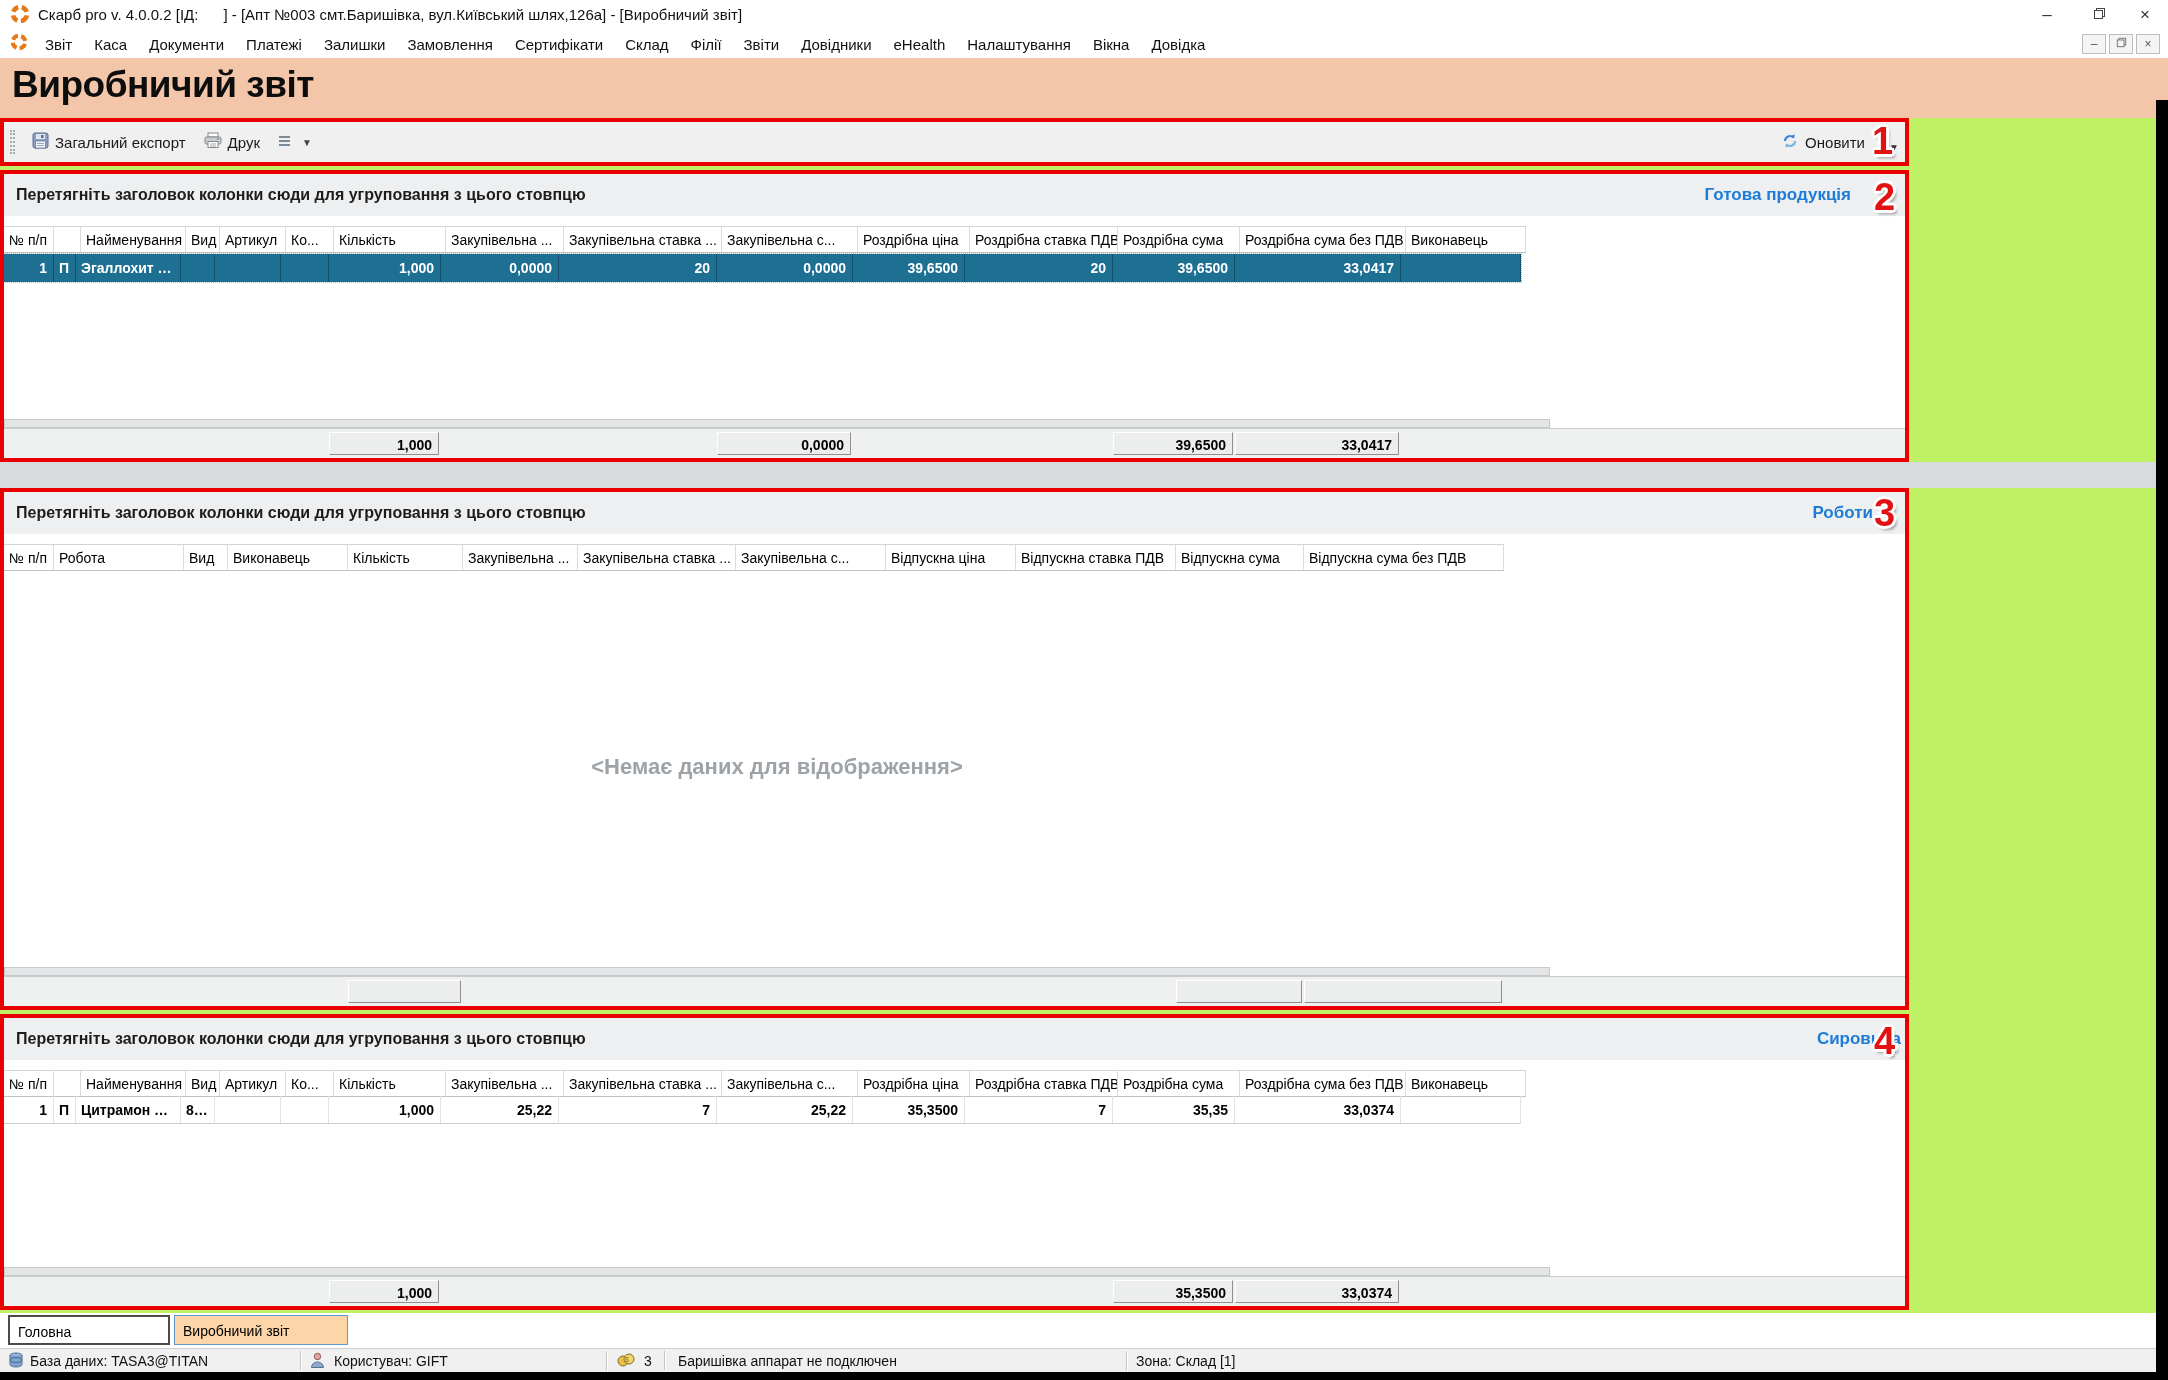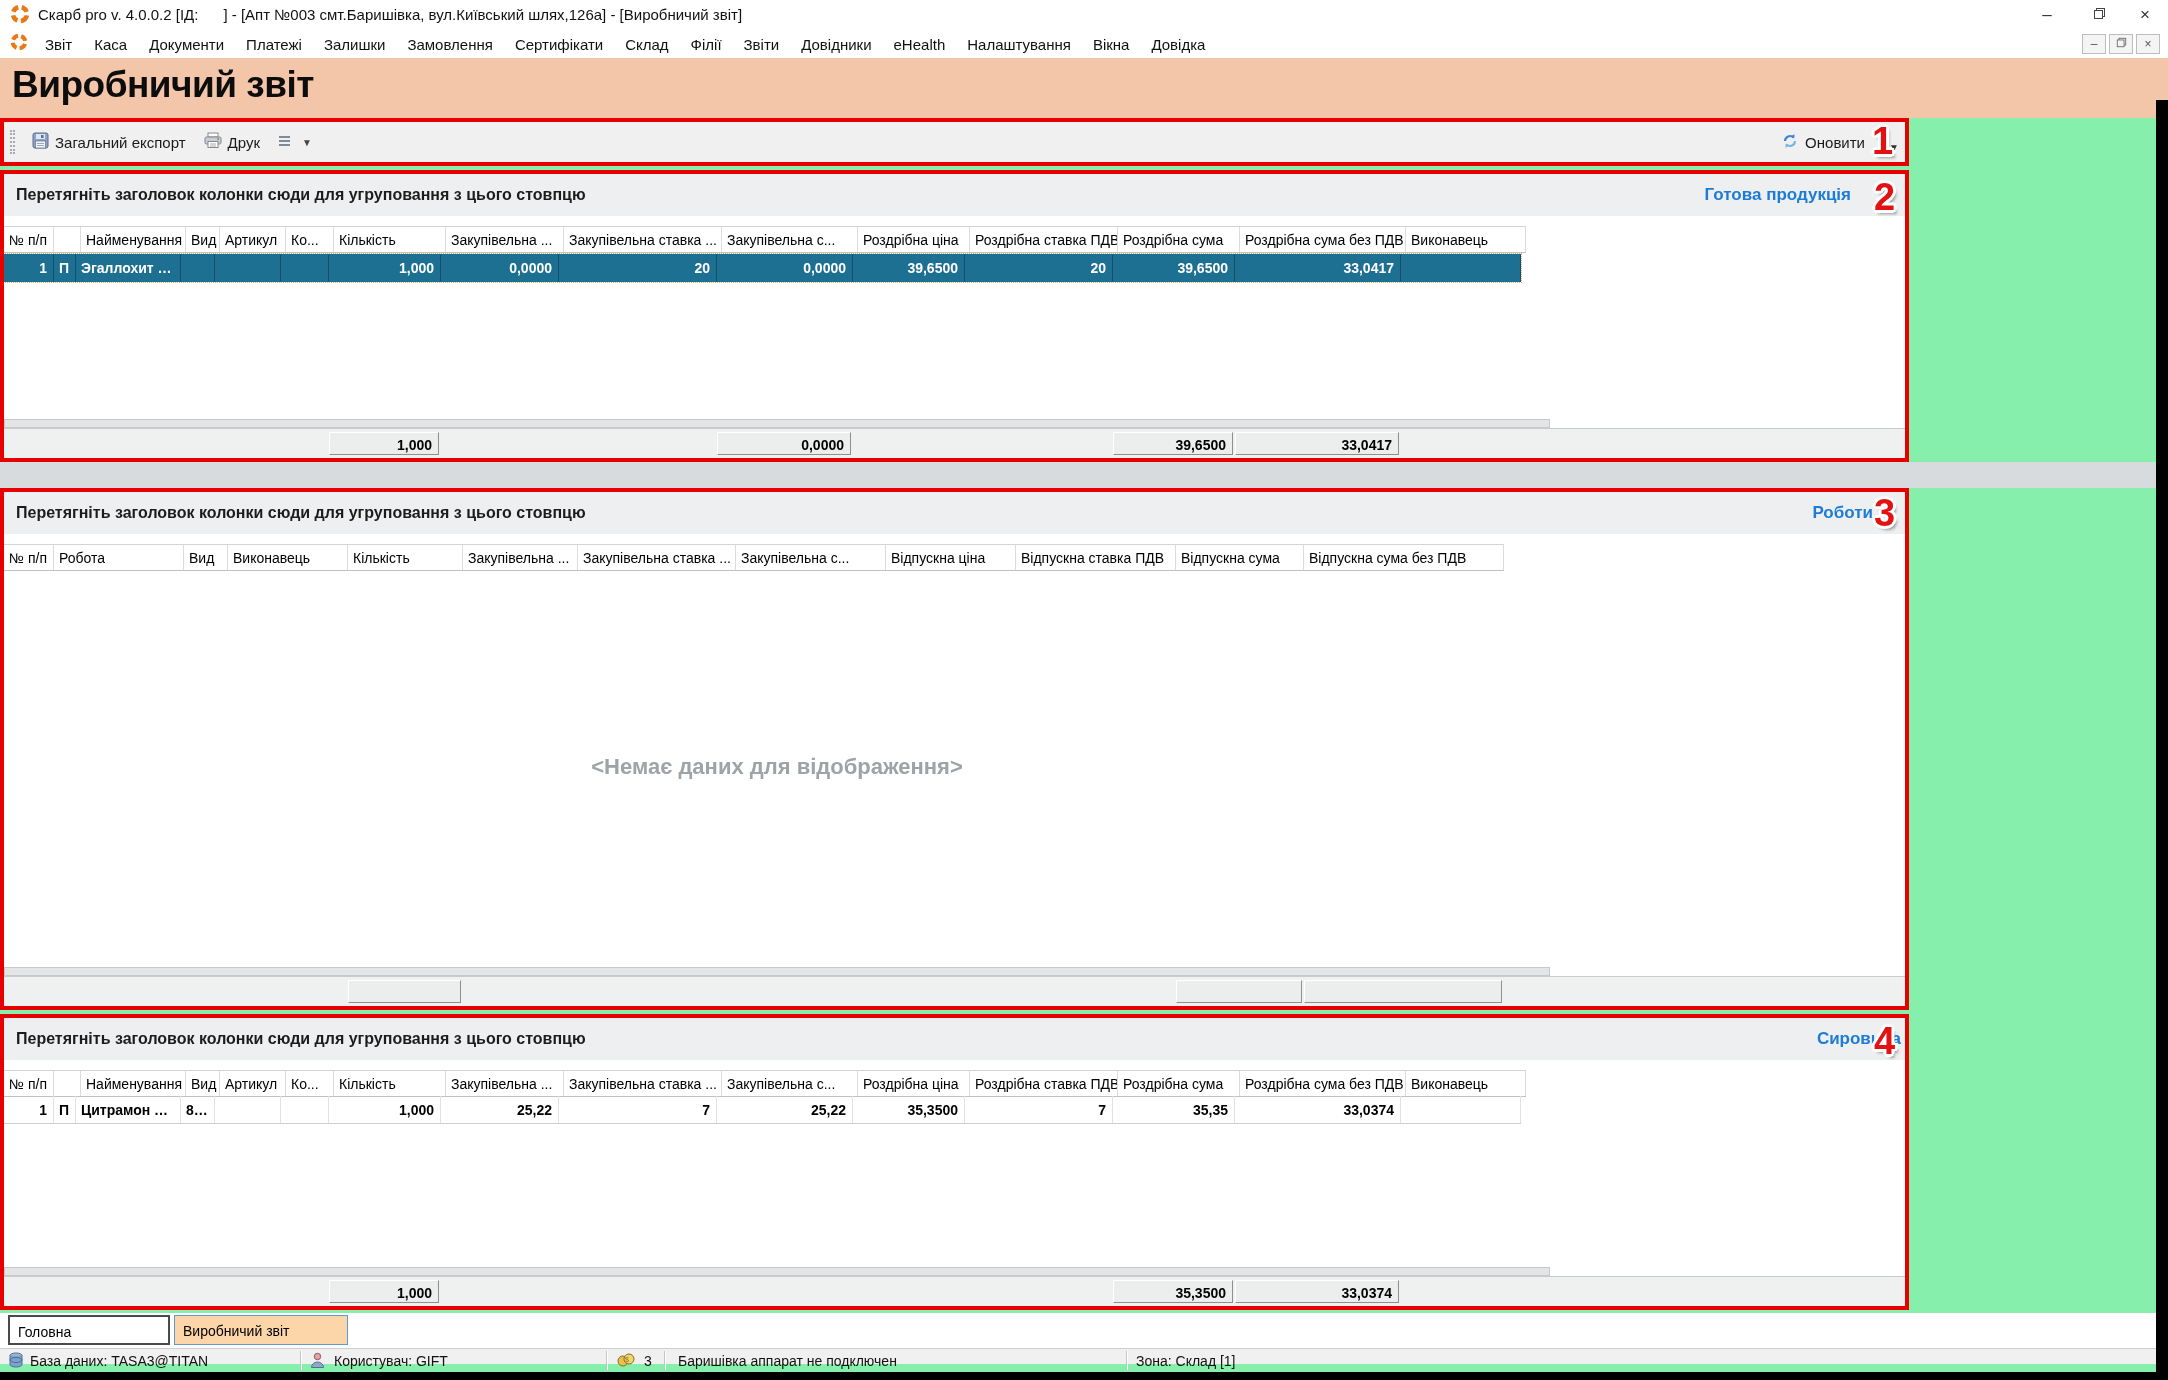--- a/index.html
+++ b/index.html
@@ -1,18 +1,18 @@
 <!DOCTYPE html>
 <html><head>
 <meta charset="utf-8">
 <style>
   * { box-sizing: border-box; margin: 0; padding: 0; }
   html,body { background:#222; }
   #window {
-    position: relative; width: 2168px; height: 1380px; background: #86efac;
+    position: relative; width: 2168px; height: 1380px; background: #bef264;
     font-family: "Liberation Sans", sans-serif; overflow: hidden;
   }
   
   .titlebar { position:absolute; left:0; top:0; width:2168px; height:30px; background:#fff; }
   .titlebar .app-title { position:absolute; left:38px; top:6px; font-size:15px; color:#111; white-space:pre; }
   .app-icon { position:absolute; left:10px; top:4px; }
   .winbtn { position:absolute; top:2px; width:34px; height:26px; text-align:center; color:#333; font-size:17px; line-height:26px; }
   
   .menubar { position:absolute; left:0; top:30px; width:2168px; height:28px; background:#fff; display:flex; align-items:center; }
   .menubar .menu-icon { margin-left:10px; margin-right:6px; }
@@ -68,21 +68,21 @@
   
   #frame2 .scroll-strip { top:245px; } #frame2 .grid-foot { top:254px; }
   #frame3 .scroll-strip { top:475px; } #frame3 .grid-foot { top:484px; }
   #frame4 .grid-rows { top:78px; } #frame4 .scroll-strip { top:249px; } #frame4 .grid-foot { top:258px; }
   
   .tabs { position:absolute; left:0; top:1313px; width:2156px; height:35px; background:#fff; }
   .doc-tab { position:absolute; top:2px; height:30px; font-size:14px; color:#000; padding:7px 8px 0 8px; }
   .tab-home { left:8px; width:162px; background:#fff; border:2px solid #4a4a4a; }
   .tab-report { left:174px; width:174px; background:#FCD5A8; border:1px solid #5B9BD5; }
   
-  .statusbar { position:absolute; left:0; top:1348px; width:2156px; height:16px; background:#F0F0F0; border-top:1px solid #CFCFCF; font-size:14px; color:#111;padding-left:8px; }
+  .statusbar { position:absolute; left:0; top:1348px; width:2156px; height:24px; background:#F0F0F0; border-top:1px solid #CFCFCF; font-size:14px; color:#111;padding-left:8px; }
   .sb-text { position:absolute; top:4px; white-space:nowrap; }
   .sb-icon { position:absolute; top:3px; }
   .sb-div { position:absolute; top:2px; height:19px; border-left:1px solid #C4C4C4; border-right:1px solid #fff; }
   
   .black-bottom { position:absolute; left:0; top:1372px; width:2168px; height:8px; background:#000; }
   .black-right { position:absolute; left:2156px; top:100px; width:12px; height:1280px; background:#000; }
 </style>
 </head>
 <body>
 

